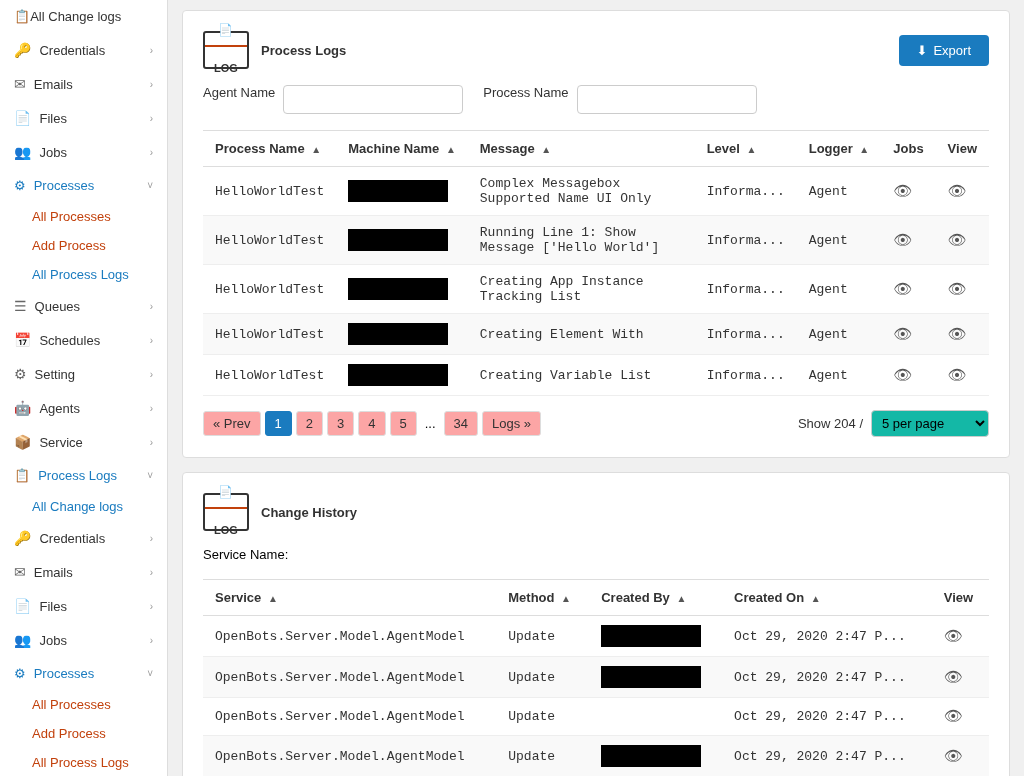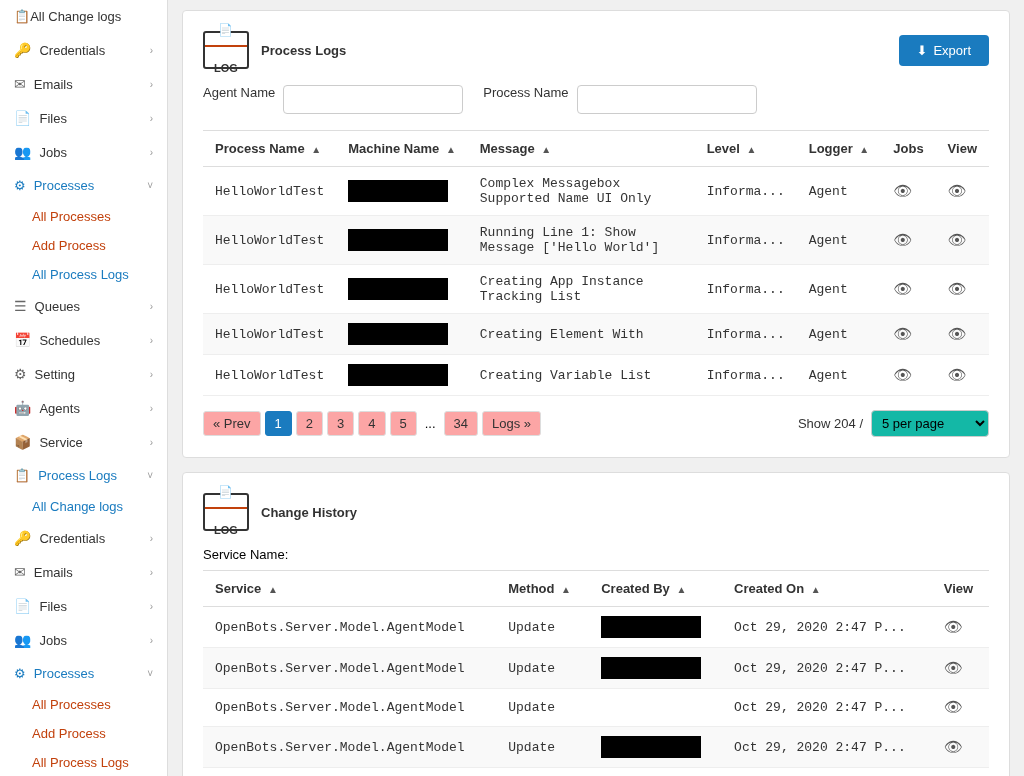--- a/index.html
+++ b/index.html
@@ -309,21 +309,21 @@
     <div class="card-header">
       <div class="card-title-area">
         <div class="log-box">
           <span class="log-box-file">📄</span>
           <span class="log-box-text">LOG</span>
         </div>
         <span class="card-title">Change History</span>
       </div>
     </div>
 
-    <div class="filters" style="margin-bottom:8px;align-items:flex-end;">
+    <div class="filters" style="margin-bottom:17px;align-items:flex-end;">
       <div style="display:flex;align-items:center;gap:10px;">
         <label style="font-weight:500;">Service Name:</label>
       </div>
     </div>
 
     <table>
       <thead>
         <tr>
           <th>Service <span class="sort-arrow">▲</span></th>
           <th>Method <span class="sort-arrow">▲</span></th>

